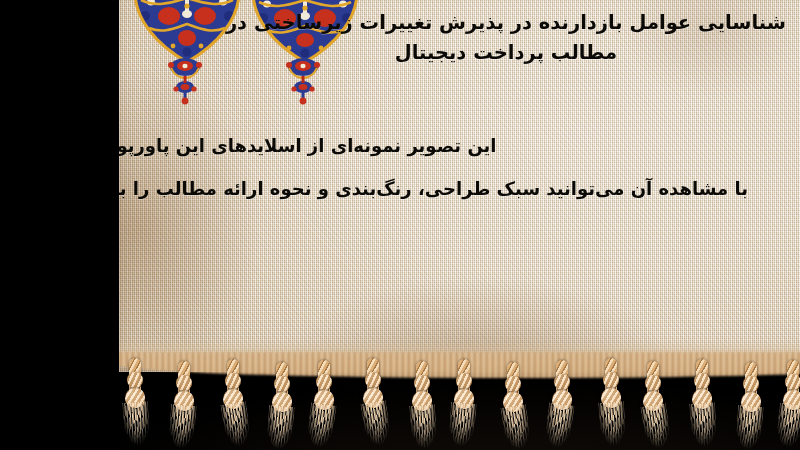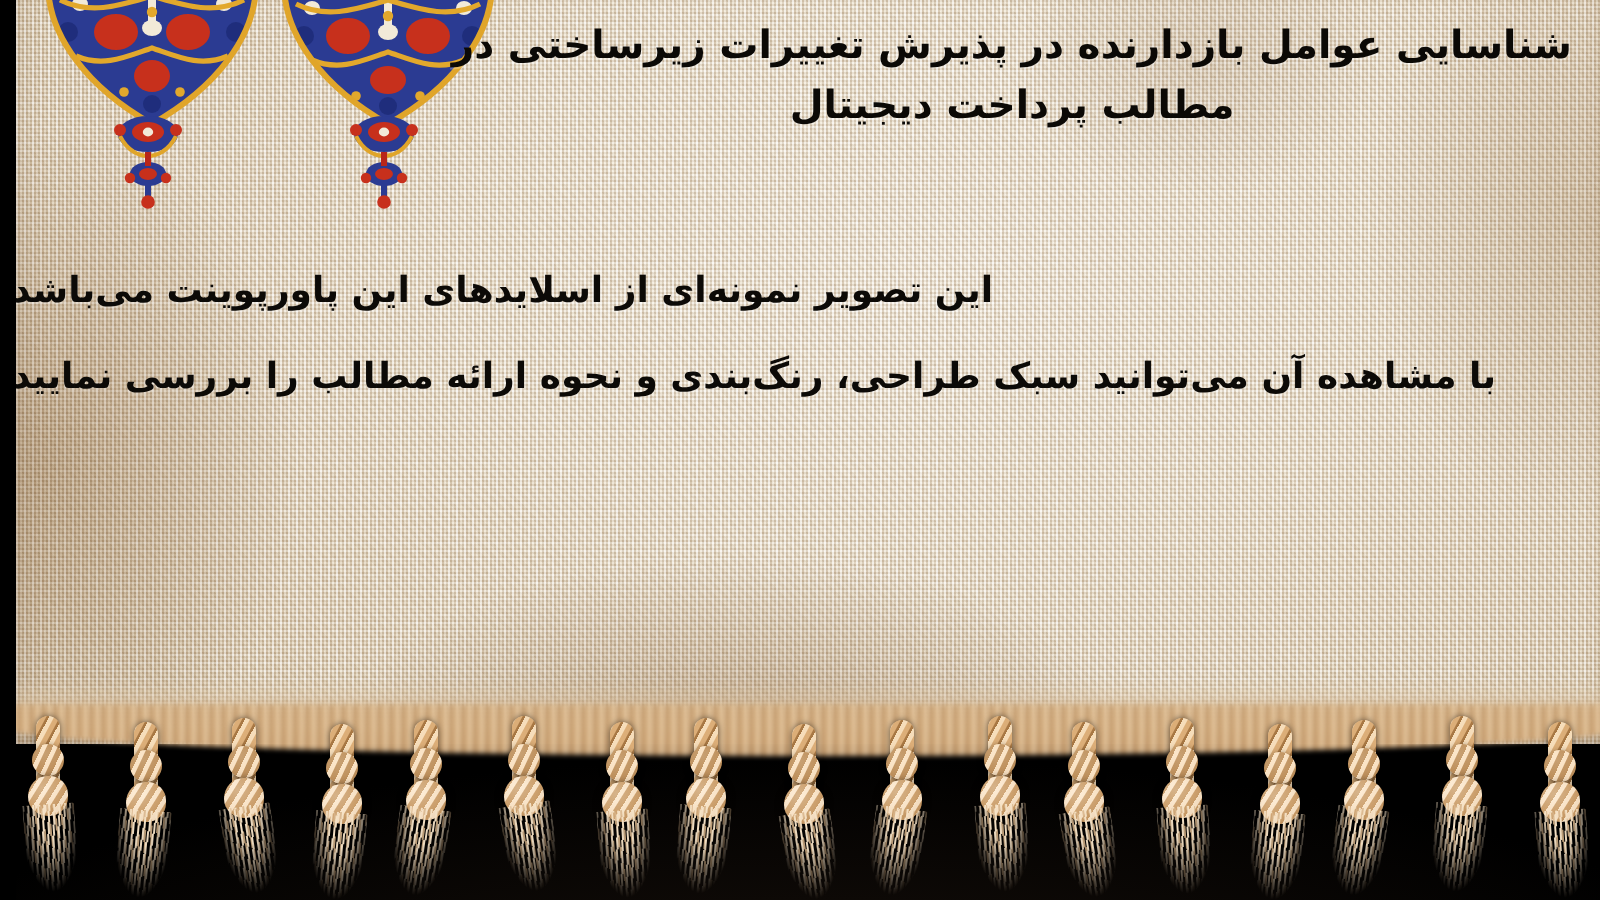--- a/index.html
+++ b/index.html
@@ -3,21 +3,21 @@
 <meta charset="utf-8">
 <title>Persian Carpet Slide</title>
 <style>
   html, body {
     margin: 0;
     padding: 0;
     background: #000;
   }
   .slide {
     position: relative;
-    width: 792px;
+    width: 681px;
     height: 450px;
     overflow: hidden;
     background: #0f766e;
     font-family: "DejaVu Sans", "Liberation Sans", sans-serif;
     user-select: none;
     margin-left: 44px;
   }
 
   
   .black-backdrop {

